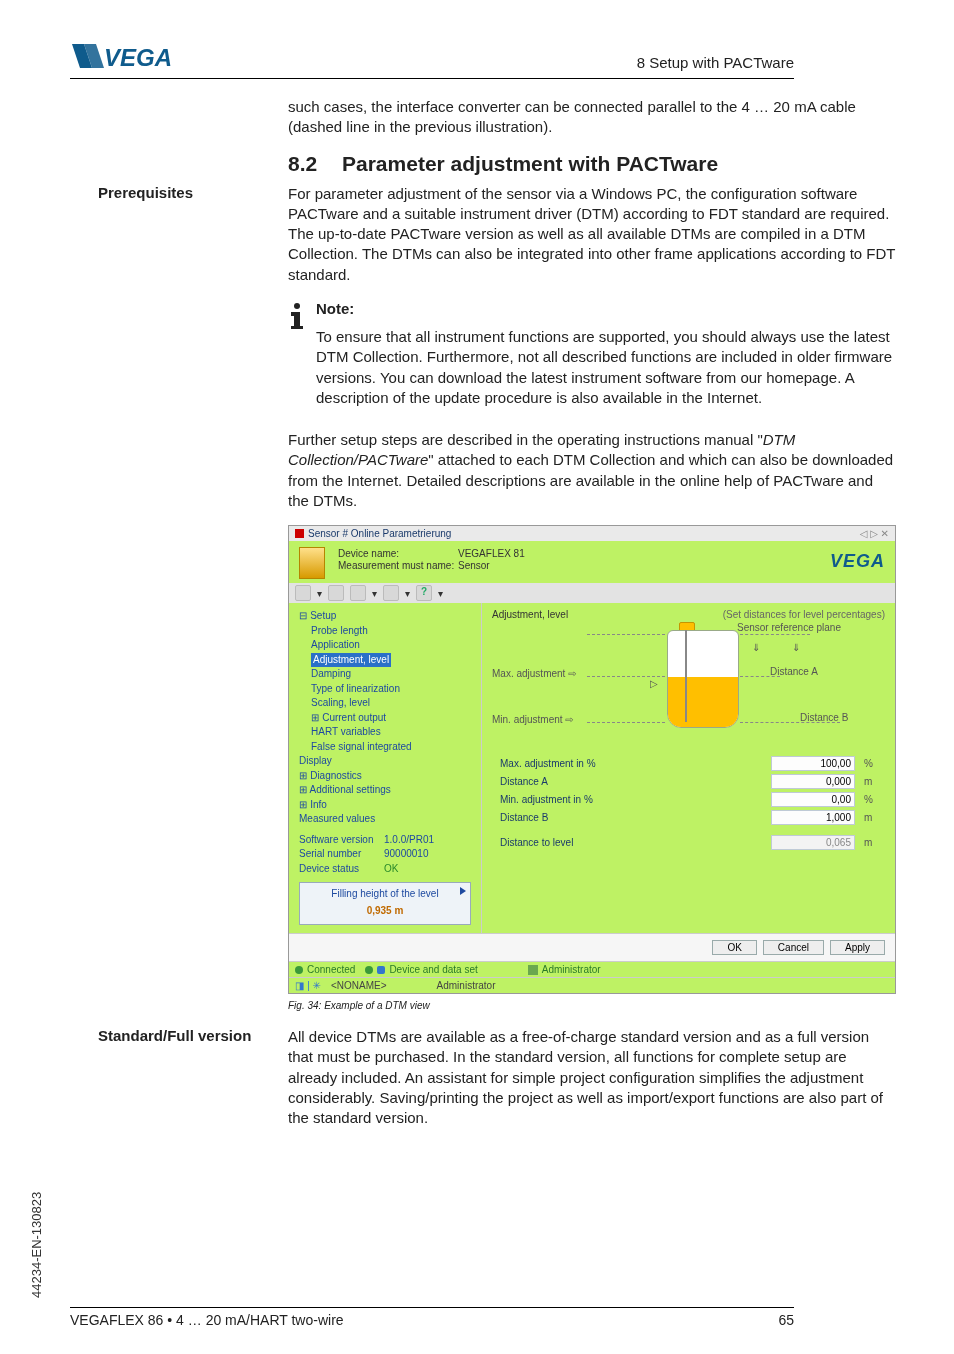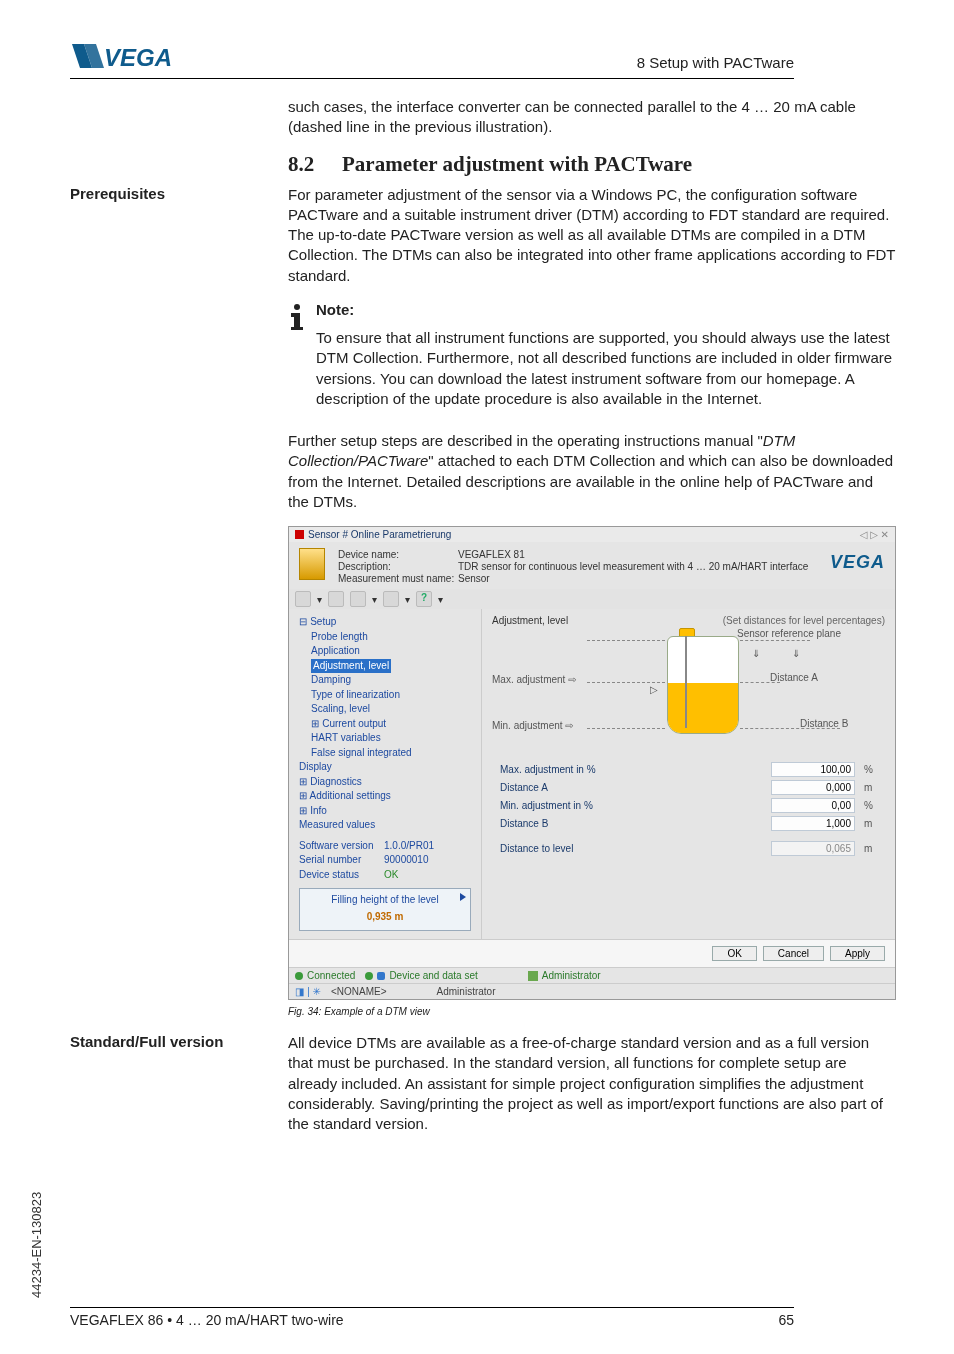--- a/index.html
+++ b/index.html
@@ -34,53 +34,53 @@
     padding-top: 14px;
   }
   .body-cols {
     display: grid;
     grid-template-columns: 190px 1fr;
     column-gap: 28px;
   }
   .side {
     font-weight: bold;
     font-size: 15px;
+    margin-left: 28px;
   }
   .main p {
     margin: 0 0 14px 0;
     line-height: 1.35;
   }
   h2.section-head {
     font-size: 21px;
     font-weight: bold;
     margin: 14px 0 8px 0;
     display: flex;
     gap: 18px;
-    font-family: Liberation Serif, serif;
   }
   h2.section-head .num { min-width: 36px; }
   .note-row {
     display: flex;
     gap: 10px;
     margin-bottom: 14px;
   }
   .note-icon {
     flex: 0 0 18px;
     padding-top: 2px;
   }
   .note-icon svg { display: block; }
   .note-body p { margin: 0 0 8px 0; line-height: 1.35; }
   .note-body .note-title { font-weight: bold; }
   .screenshot {
     margin-top: 6px;
     width: 608px;
   }
   .screenshot .win {
     border: 1px solid #999;
-    background: #e5e5e5;
+    background: #bef264;
     font-family: "Segoe UI", Tahoma, sans-serif;
     font-size: 10px;
     color: #1a3a6b;
   }
   .win-title {
     background: #eaeaea;
     padding: 2px 6px;
     display: flex;
     justify-content: space-between;
     align-items: center;
@@ -305,24 +305,20 @@
               <span>Sensor # Online Parametrierung</span>
             </span>
             <span style="color:#888">◁ ▷ ✕</span>
           </div>
           <div class="win-head">
             <div style="width:24px;height:30px;background:linear-gradient(#ffe08a,#d79a00);border:1px solid #b58500"></div>
             <div class="dev-lines">
               <div class="row">
                   <span>Device name:</span>
                   <span>VEGAFLEX 81</span>
-                </div>
-              <div class="row">
-                  <span>Description:</span>
-                  <span>TDR sensor for continuous level measurement with 4 … 20 mA/HART interface</span>
                 </div>
               <div class="row">
                   <span>Measurement must name:</span>
                   <span>Sensor</span>
                 </div>
             </div>
             <div class="vega-small">VEGA</div>
           </div>
           <div class="toolbar">
             <span class="tb-btn"></span>▾

